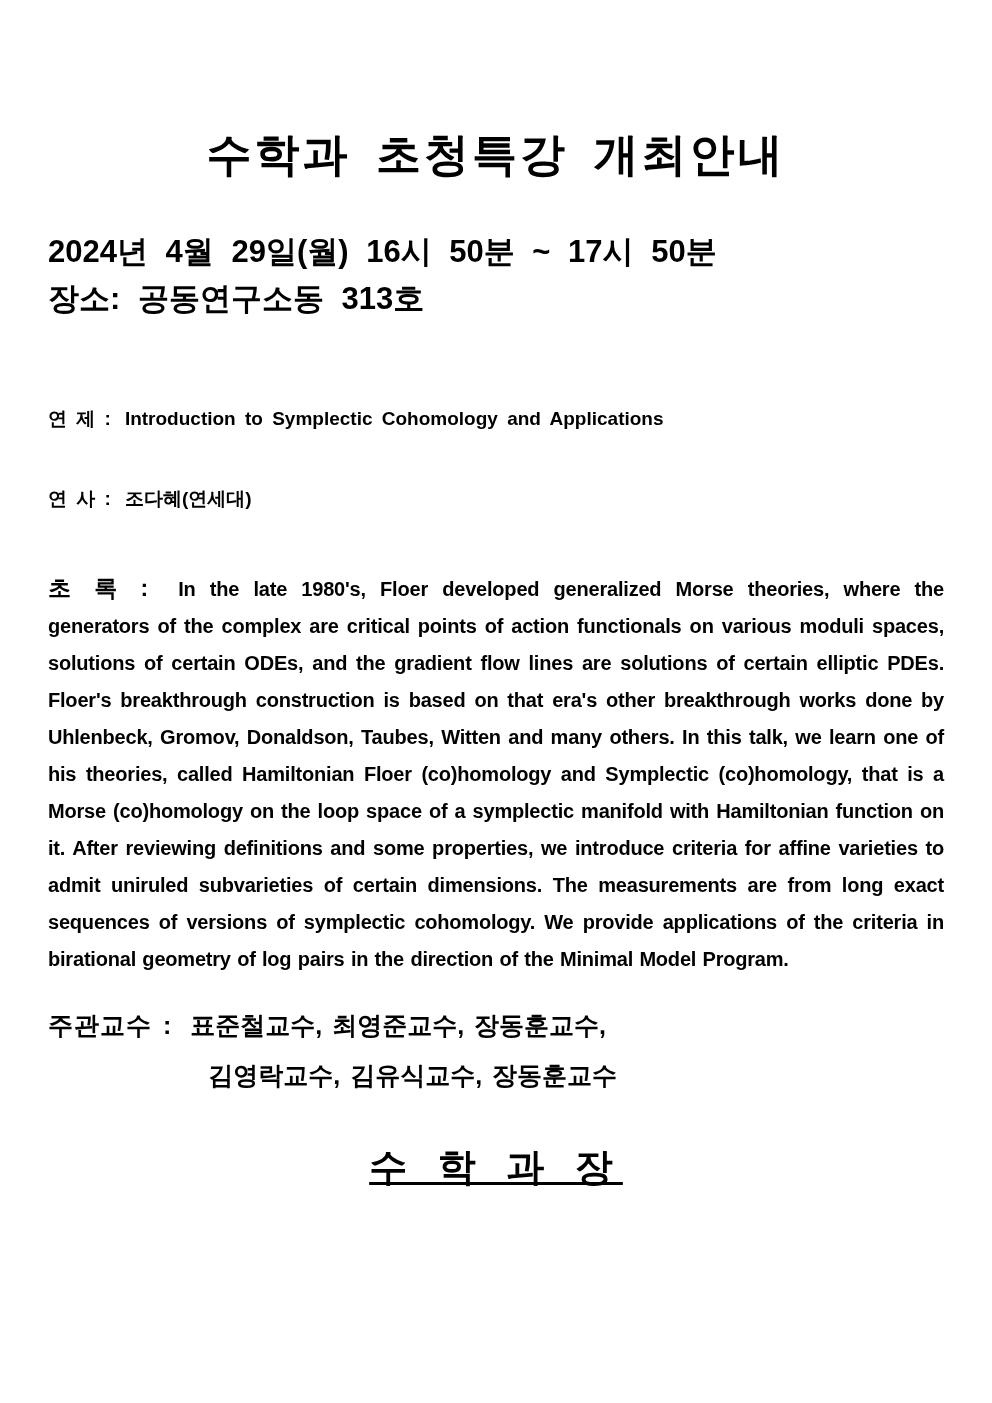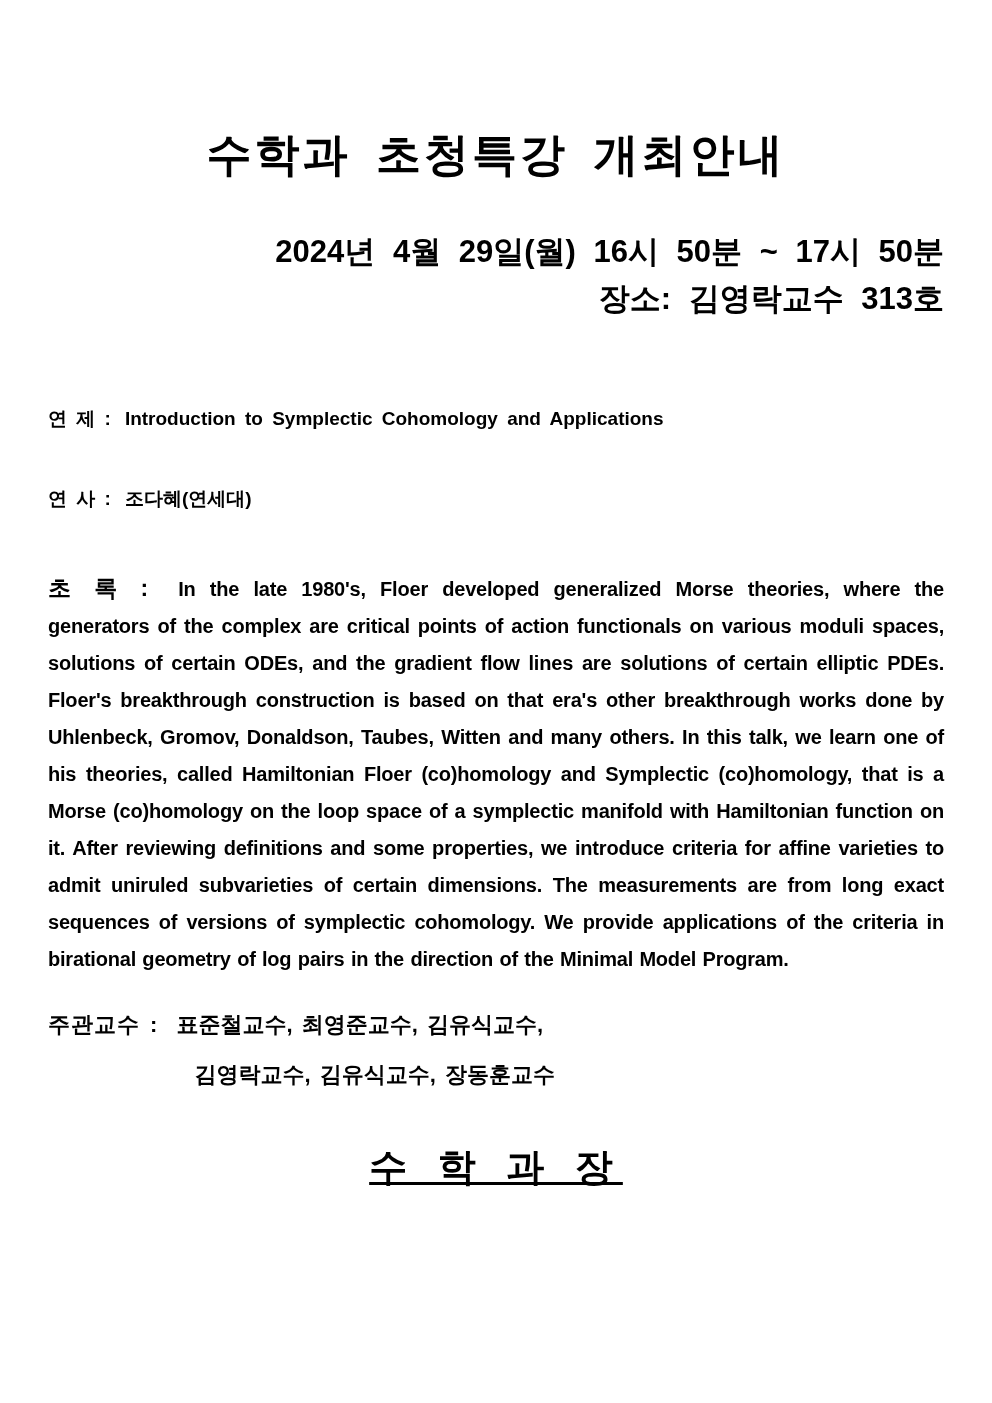--- a/index.html
+++ b/index.html
@@ -31,21 +31,21 @@
   }
   .intro {
     margin-top: 62px;
     text-align: center;
     font-size: 29px;
     line-height: 47px;
     word-spacing: 6px;
   }
   .when-where {
     margin-top: 46px;
-    text-align: right;
+    text-align: left;
     font-size: 31px;
     line-height: 47px;
     word-spacing: 9px;
   }
   .row {
     margin-top: 80px;
     font-size: 19px;
     line-height: 34px;
     word-spacing: 4px;
     white-space: nowrap;
@@ -66,21 +66,21 @@
   }
   .abstract .label {
     font-size: 23px;
     margin-right: 26px;
     letter-spacing: 4px;
   }
   .organizers {
     margin-top: 22px;
     display: flex;
     align-items: flex-start;
-    font-size: 22px;
+    font-size: 25px;
     line-height: 50px;
     word-spacing: 3px;
   }
   .organizers .label {
     flex: 0 0 auto;
     margin-right: 18px;
     letter-spacing: 1px;
   }
   .organizers .names-line-2 {
     padding-left: 18px;
@@ -96,38 +96,38 @@
 </head>
 <body>
 
 <div class="doc">
 
   <h1 class="title">수학과 초청특강 개최안내</h1>
 
 
   <div class="when-where">
     <div>2024년 4월 29일(월) 16시 50분 ~ 17시 50분</div>
-    <div>장소: 김영락교수 313호</div>
+    <div>장소: 공동연구소동 313호</div>
   </div>
 
   <div class="row">
     <span class="label">연 제 :</span><span>Introduction to Symplectic Cohomology and Applications</span>
   </div>
 
   <div class="row">
     <span class="label">연 사 :</span><span>조다혜(연세대)</span>
   </div>
 
   <p class="abstract">
     <span class="label">초 록 :</span><span>In the late 1980's, Floer developed generalized Morse theories, where the generators of the complex are critical points of action functionals on various moduli spaces, solutions of certain ODEs, and the gradient flow lines are solutions of certain elliptic PDEs. Floer's breakthrough construction is based on that era's other breakthrough works done by Uhlenbeck, Gromov, Donaldson, Taubes, Witten and many others. In this talk, we learn one of his theories, called Hamiltonian Floer (co)homology and Symplectic (co)homology, that is a Morse (co)homology on the loop space of a symplectic manifold with Hamiltonian function on it. After reviewing definitions and some properties, we introduce criteria for affine varieties to admit uniruled subvarieties of certain dimensions. The measurements are from long exact sequences of versions of symplectic cohomology. We provide applications of the criteria in birational geometry of log pairs in the direction of the Minimal Model Program.</span>
   </p>
 
   <div class="organizers">
     <span class="label">주관교수 :</span>
     <span class="names">
-      <span style="display:block">표준철교수, 최영준교수, 김유식교수,</span>
+      <span style="display:block">표준철교수, 최영준교수, 장동훈교수,</span>
       <span style="display:block" class="names-line-2">김영락교수, 김유식교수, 장동훈교수</span>
     </span>
   </div>
 
   <div class="signature">수 학 과 장</div>
 
 </div>
 
 </body></html>

